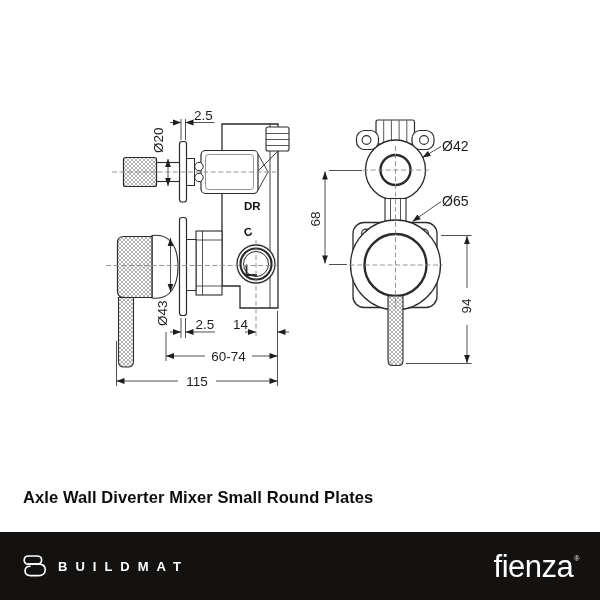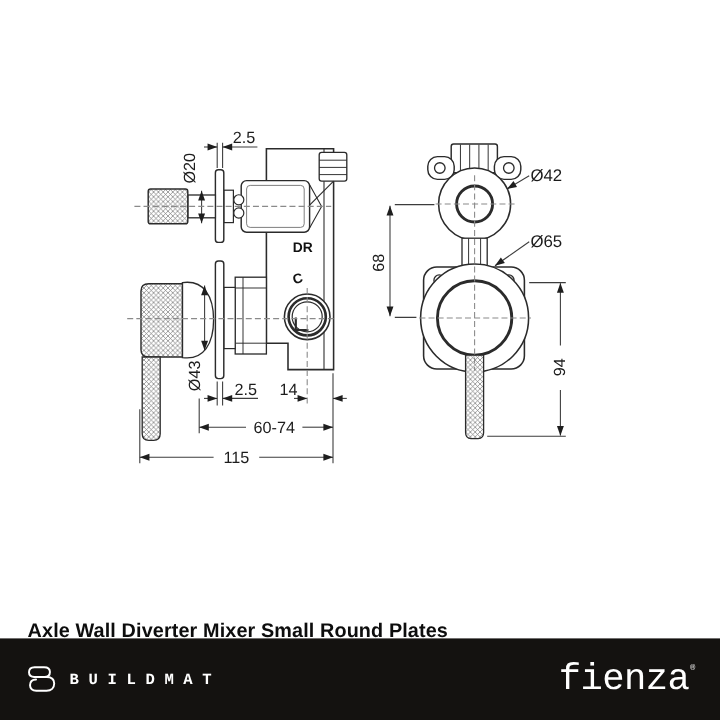--- a/index.html
+++ b/index.html
@@ -2,25 +2,25 @@
 <html><head>
 <meta charset="utf-8">
 <style>
   html,body{margin:0;padding:0;background:#fff;}
   #stage{position:relative;width:600px;height:600px;background:#fff;overflow:hidden;
          font-family:"Liberation Sans",sans-serif;}
   #drawing{position:absolute;left:0;top:0;}
   .dim-text{font-size:13.5px;fill:#1d1d1d;font-family:"Liberation Sans",sans-serif;}
   .port-text{font-size:11.5px;font-weight:bold;fill:#111;font-family:"Liberation Sans",sans-serif;}
   .callout-text{font-size:14px;fill:#1a1a1a;font-family:"Liberation Sans",sans-serif;}
-  #title{position:absolute;left:23px;top:517px;font-size:16.5px;font-weight:bold;color:#0d0d0d;
+  #title{position:absolute;left:23px;top:488px;font-size:16.5px;font-weight:bold;color:#0d0d0d;
          letter-spacing:.1px;white-space:nowrap;}
   #footer{position:absolute;left:0;top:532px;width:600px;height:68px;background:#141210;
           display:flex;align-items:center;justify-content:space-between;box-sizing:border-box;
-          padding:0 22px;font-family:Liberation Mono, monospace;}
+          padding:0 22px;}
   .bm-wrap{display:flex;align-items:center;gap:10px;}
   .bm-text{color:#fff;font-size:13px;font-weight:bold;letter-spacing:8px;white-space:nowrap;}
   .fz-wrap{position:relative;color:#fff;font-size:31px;font-weight:400;letter-spacing:-.5px;
            line-height:1;white-space:nowrap;}
   .fz-reg{font-size:7px;position:relative;top:-16px;left:1px;opacity:.95;}
 </style>
 </head>
 <body>
 
 <div id="stage">

